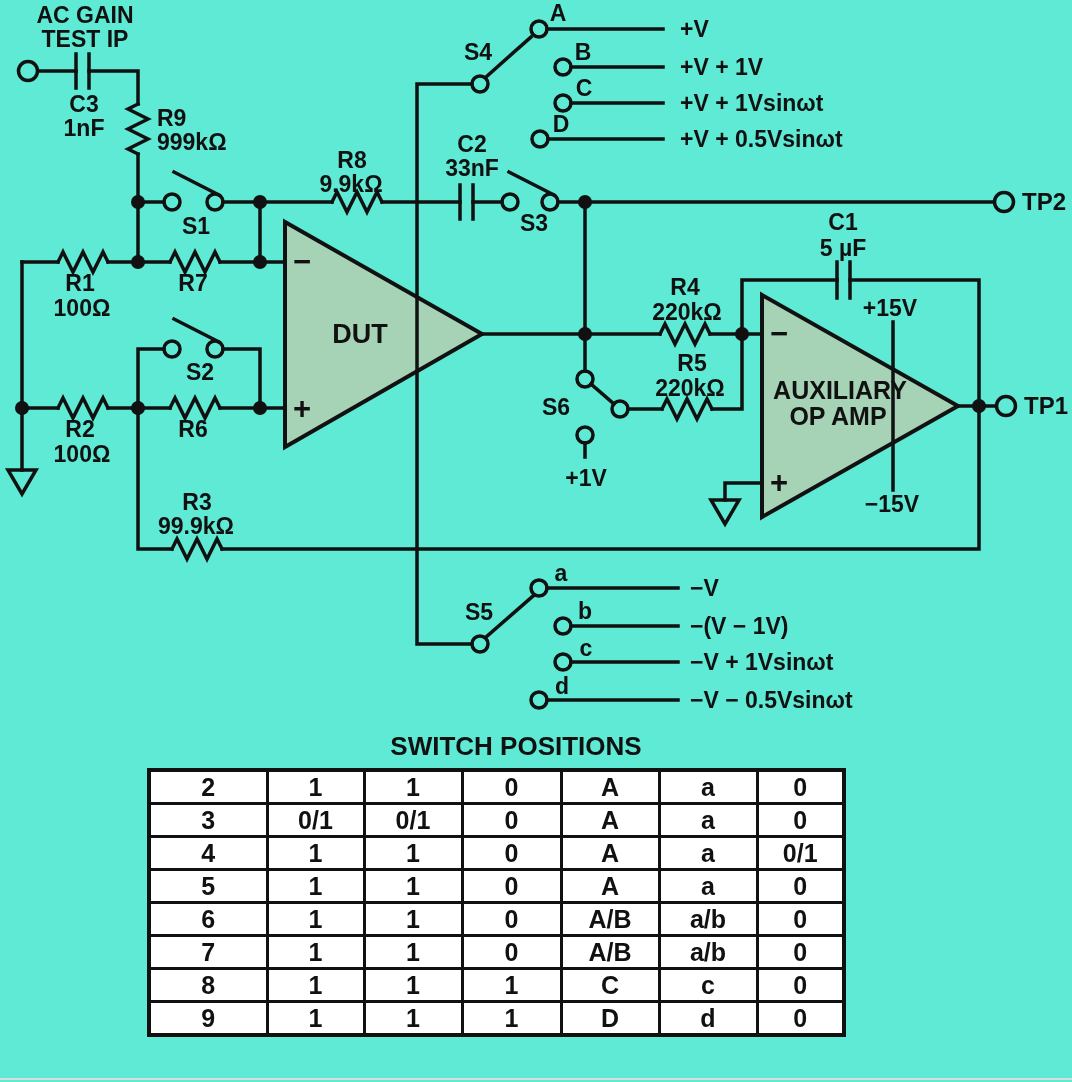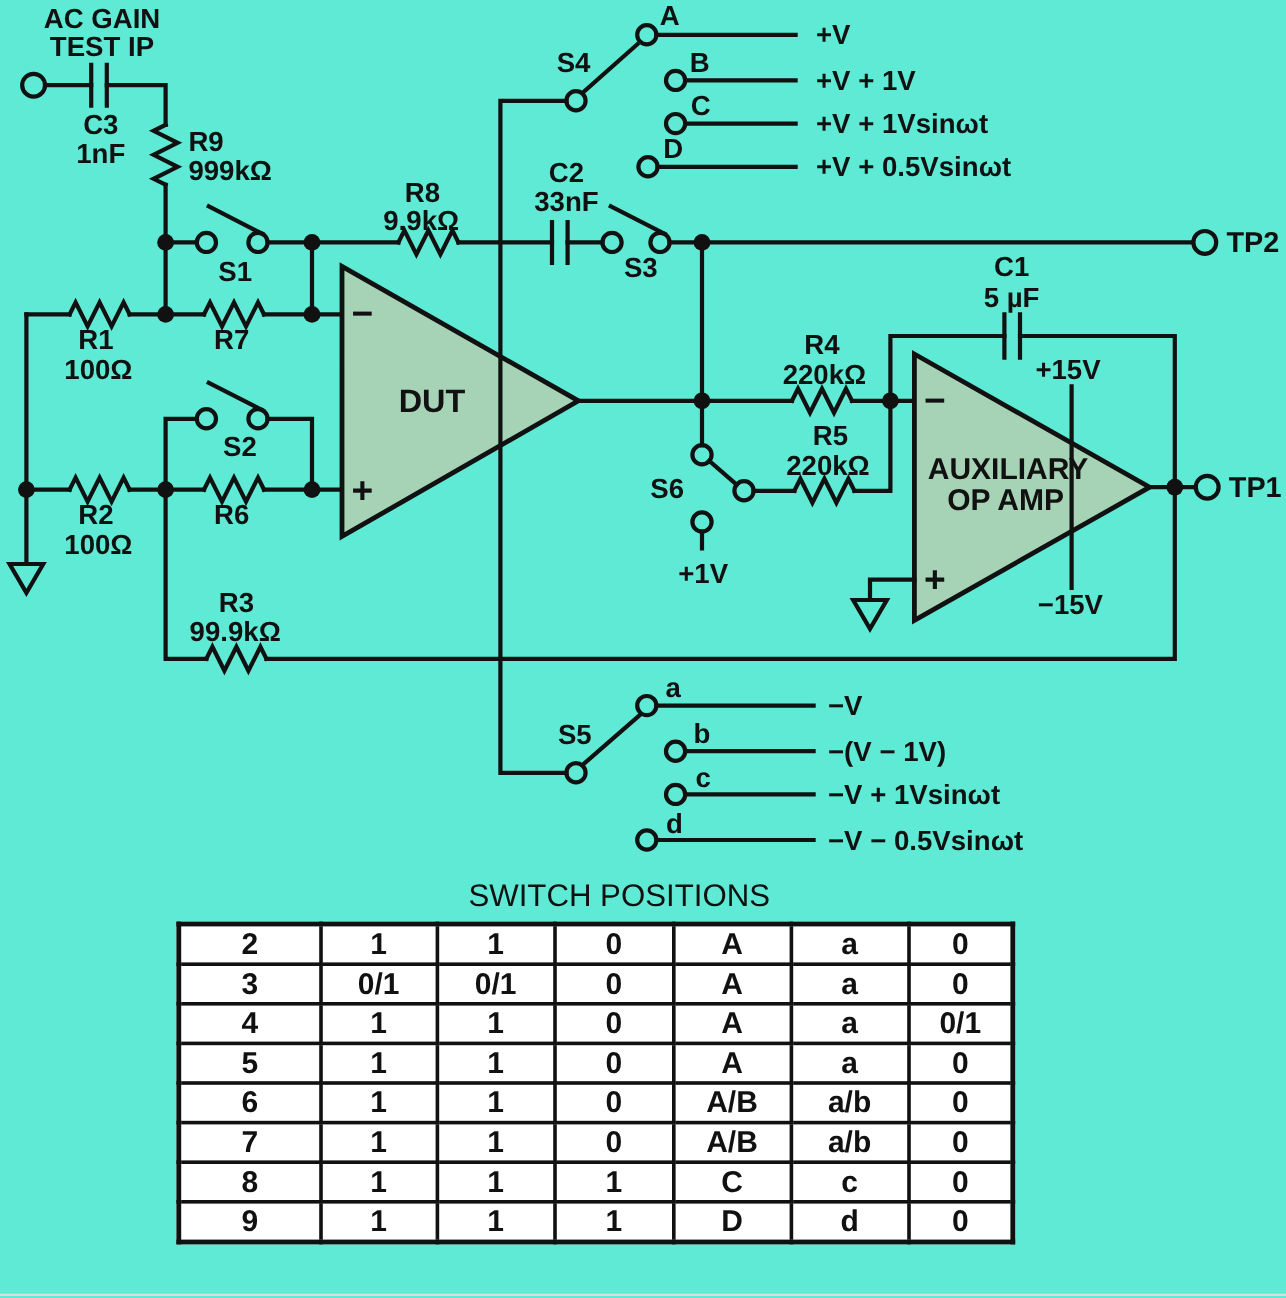--- a/index.html
+++ b/index.html
@@ -5,21 +5,21 @@
   html,body{margin:0;padding:0;background:#fff;}
   #stage{position:relative;width:1072px;height:1082px;background:#5eead4;overflow:hidden;
          font-family:"Liberation Sans",sans-serif;}
   svg text{font-family:"Liberation Sans",sans-serif;font-weight:bold;fill:#111;}
   .lbl{font-size:23px;}
   .amp{font-size:25px;}
   .dut{font-size:27px;}
   .sign{font-size:31px;}
   .tp{font-size:24px;}
   #tbl-title{position:absolute;left:296px;top:731px;width:440px;text-align:center;
-             font-size:26px;font-weight:normal;color:#111;}
+             font-size:26px;font-weight:bold;color:#111;}
   table.sw{position:absolute;left:147px;top:768px;border-collapse:collapse;
            table-layout:fixed;background:#fff;border:4px solid #111;}
   table.sw th,table.sw td{border:3px solid #111;text-align:center;vertical-align:middle;
            font-size:25px;font-weight:bold;color:#111;padding:0;height:30px;}
   #bottom-rule{position:absolute;left:0;top:1078px;width:1072px;height:2px;background:#dcdcdc;}
 </style>
 </head>
 <body>
 
 <div id="stage">

